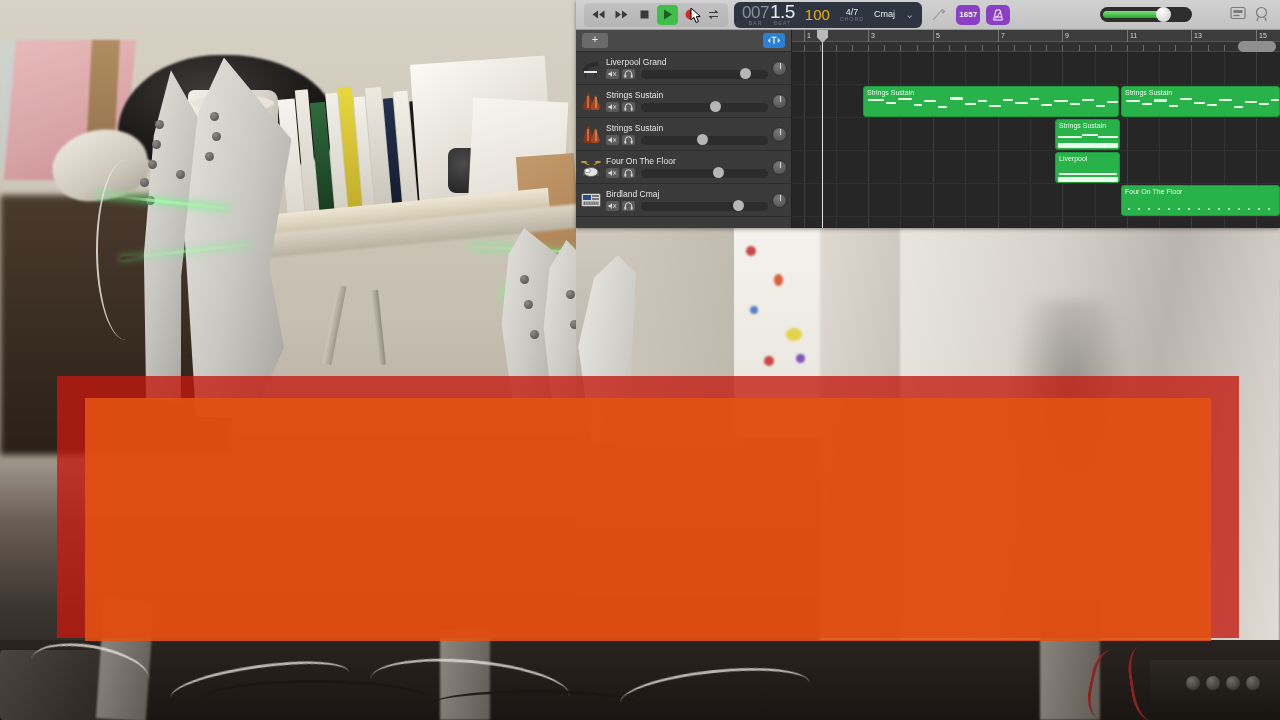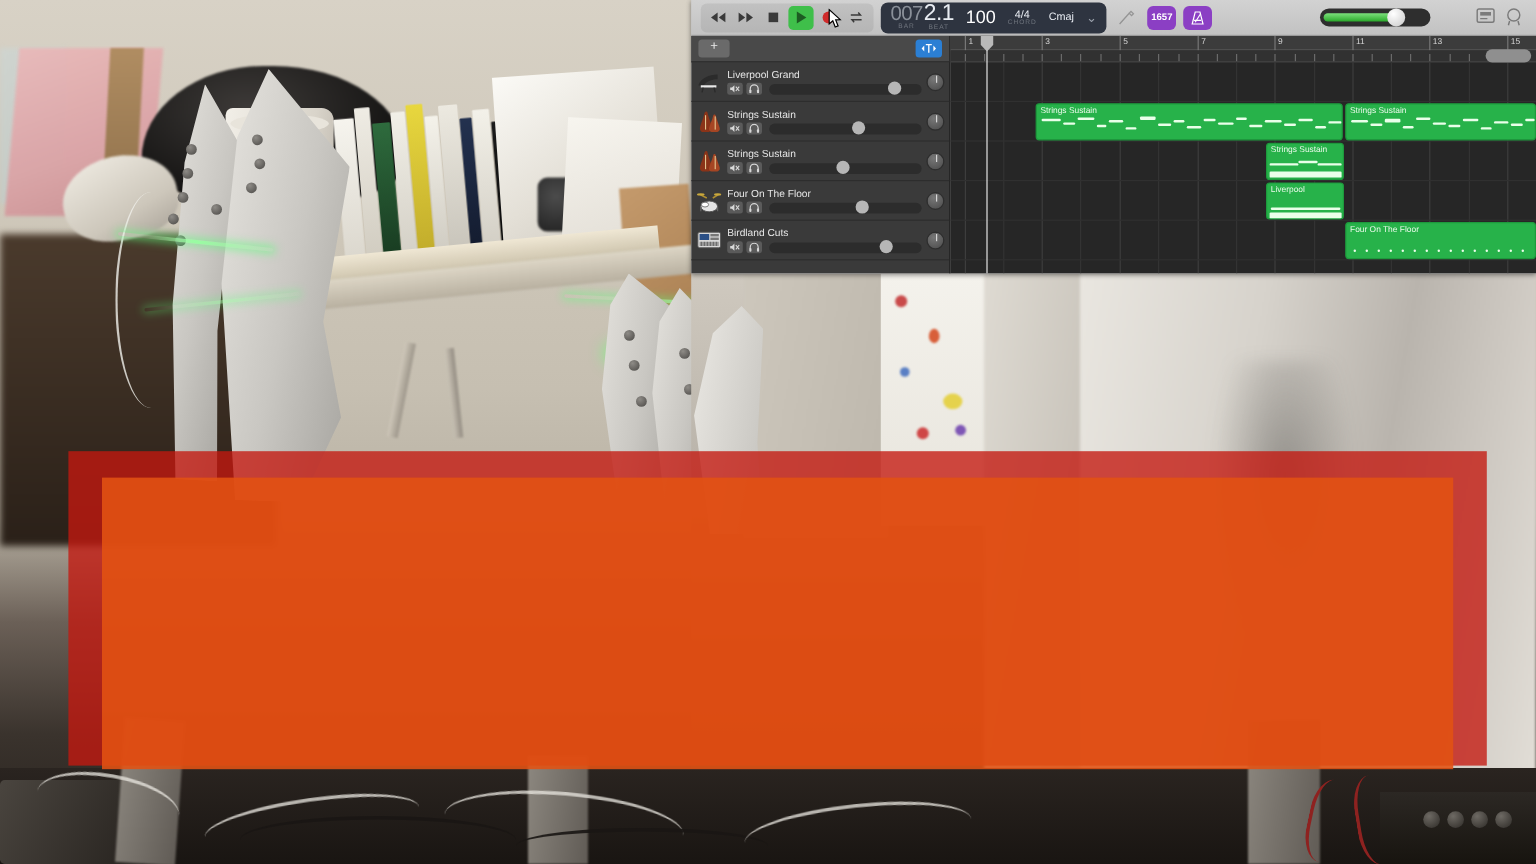--- a/index.html
+++ b/index.html
@@ -123,21 +123,21 @@
             border-radius:5px; padding:2px 4px; }
   .tbtn { width:21px; height:20px; display:flex; align-items:center; justify-content:center;
           border-radius:4px; cursor:pointer; }
   .tbtn svg { display:block; }
   .tbtn.play { background:#3fbf4a; }
   .lcd { background:#2e3440; border-radius:6px; height:26px; min-width:168px;
          display:flex; align-items:center; padding:0 8px; gap:10px; color:#cfd4dc; }
   .lcd .bar { font-size:17px; color:#8a9099; letter-spacing:-.5px; }
   .lcd .beat { font-size:19px; color:#e8ecf2; letter-spacing:-.5px; }
   .lcd .sub { font-size:5.5px; color:#6f757e; letter-spacing:.8px; text-align:center; }
-  .lcd .tempo { font-size:15px; color:#ffffff;text-align:right; }
+  .lcd .tempo { font-size:15px; color:#eab308;text-align:right; }
   .lcd .sig { font-size:9px; color:#e8ecf2; text-align:center; line-height:1.15; }
   .lcd .chev { color:#9aa1ab; font-size:11px; }
   .lcdcol { display:flex; flex-direction:column; align-items:center; line-height:1; }
   .pbtn { width:24px; height:20px; background:#8b3fc4; border-radius:5px;
           display:flex; align-items:center; justify-content:center; color:#fff;
           font-size:8px; font-weight:bold; cursor:pointer; }
   .volwrap { width:92px; height:15px; background:#2e2e2e; border-radius:8px;
              position:relative; display:flex; align-items:center; }
   .volfill { position:absolute; left:3px; top:4px; height:7px; width:58px;
              background:linear-gradient(180deg,#7ce07c,#2aa82a); border-radius:4px; }
@@ -348,29 +348,29 @@
       </div>
     </div>
 
     <div class="lcd">
       <div style="display:flex; align-items:baseline; gap:1px;">
         <div class="lcdcol">
           <span class="bar">007</span>
           <span class="sub">BAR</span>
         </div>
         <div class="lcdcol">
-          <span class="beat">2.1</span>
+          <span class="beat">1.5</span>
           <span class="sub">BEAT</span>
         </div>
       </div>
       <div class="lcdcol">
         <span class="tempo">100</span>
       </div>
       <div class="lcdcol">
-        <span class="sig">4/4</span>
+        <span class="sig">4/7</span>
         <span class="sub">CHORD</span>
       </div>
       <div class="lcdcol">
         <span class="sig">Cmaj</span>
       </div>
       <span class="chev">⌄</span>
     </div>
 
     <div style="width:22px;height:20px;display:flex;align-items:center;justify-content:center;opacity:.45;">
       <svg width="14" height="13" viewBox="0 0 14 13">
@@ -561,21 +561,21 @@
           <svg width="22" height="20" viewBox="0 0 22 20">
               <rect x="1.5" y="3.5" width="19" height="13" rx="1.5" fill="#d8d8d8" stroke="#555" stroke-width=".8"></rect>
               <rect x="3" y="5" width="8" height="5" fill="#2a4f86"></rect>
               <rect x="12" y="5" width="7" height="2" fill="#777"></rect>
               <rect x="12" y="8" width="7" height="2" fill="#777"></rect>
               <rect x="3" y="11.5" width="16" height="3.5" fill="#9a9a9a"></rect>
               <path d="M4.5 11.5v3.5M7 11.5v3.5M9.5 11.5v3.5M12 11.5v3.5M14.5 11.5v3.5M17 11.5v3.5" stroke="#555" stroke-width=".6"></path>
             </svg>
         </div>
         <div class="trmain">
-          <div class="trname">Birdland Cuts</div>
+          <div class="trname">Birdland Cmaj</div>
           <div class="trctrl">
             <div class="msbtn" title="Mute">
               <svg width="9" height="8" viewBox="0 0 9 8">
                   <path d="M0.5 3h1.5L4 1v6L2 5H0.5Z" fill="#d8d8d8"></path>
                   <path d="M5.2 2.2 8 5.8 M8 2.2 5.2 5.8" stroke="#d8d8d8" stroke-width=".9"></path>
                 </svg>
             </div>
             <div class="msbtn" title="Solo">
               <svg width="9" height="8" viewBox="0 0 9 8">
                   <path d="M1.2 5.5V4a3.3 3.3 0 0 1 6.6 0v1.5" fill="none" stroke="#d8d8d8" stroke-width="1"></path>

